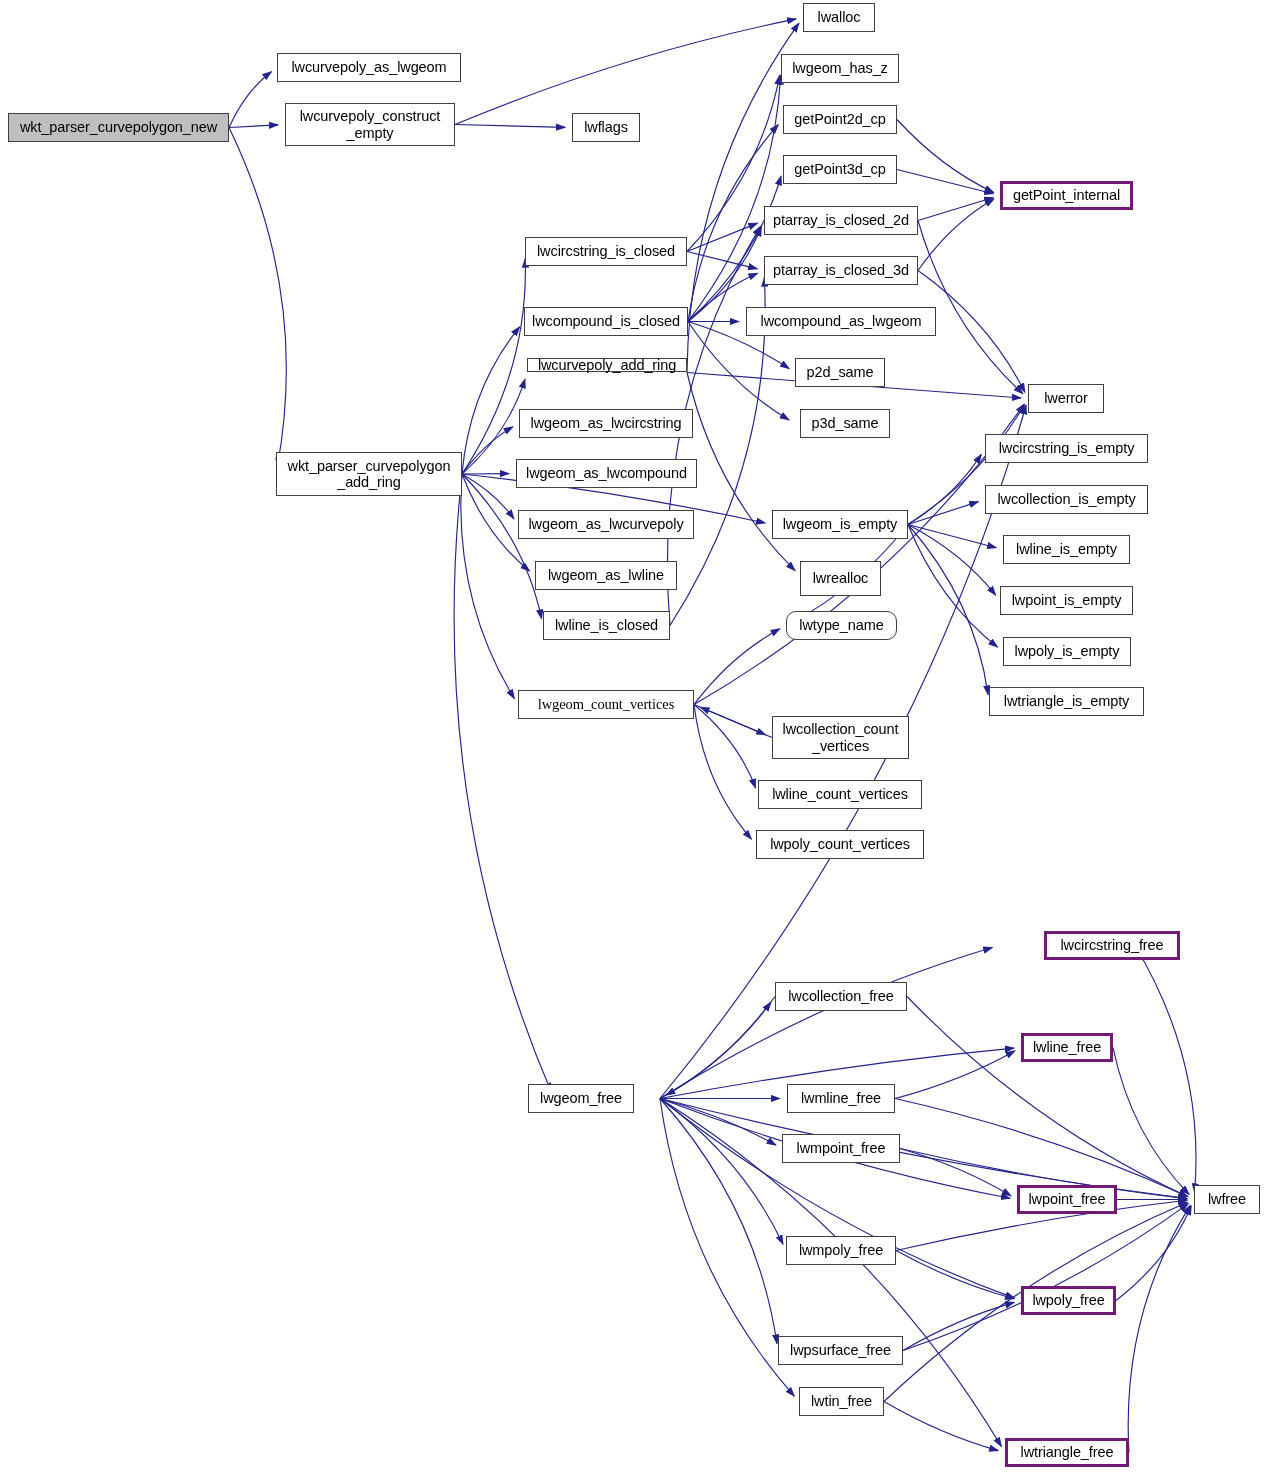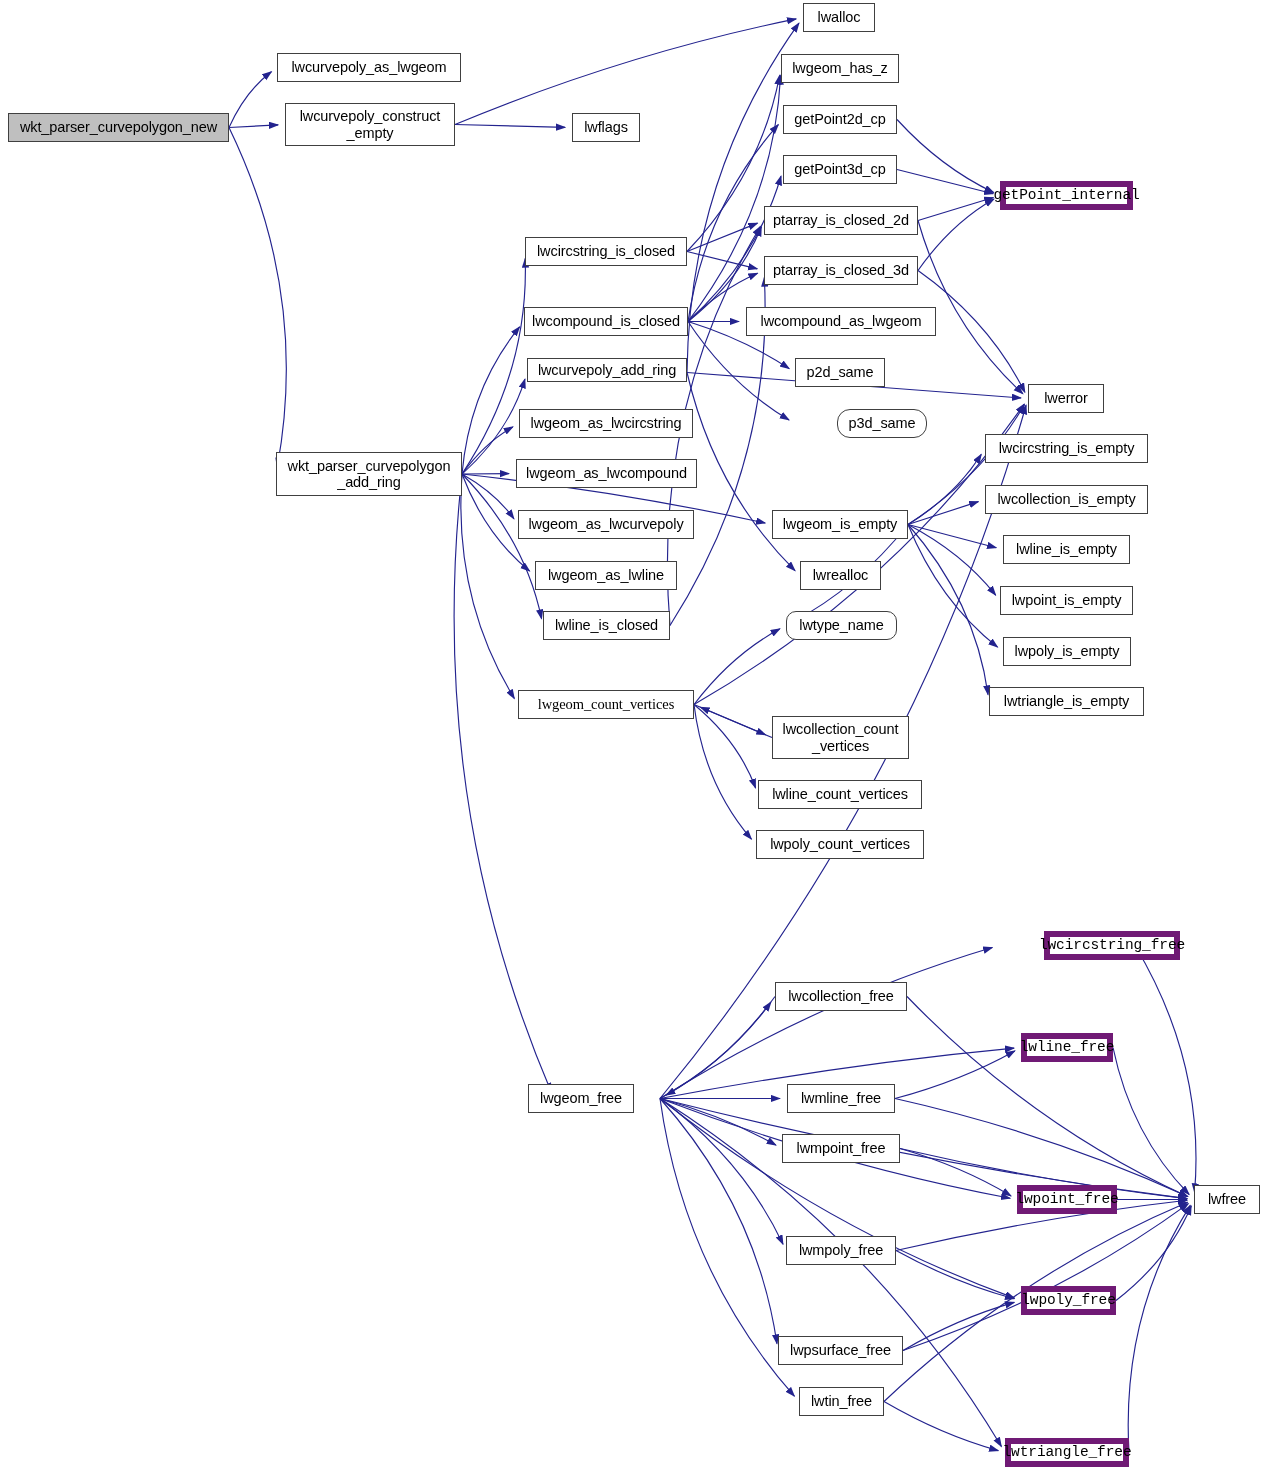--- a/index.html
+++ b/index.html
@@ -18,21 +18,21 @@
     text-align:center;
     background:#ffffff;
     border:1px solid #404040;
     color:#000000;
     font-size:14.5px;
     line-height:1.12;
     letter-spacing:-0.1px;
     white-space:pre-line;
     z-index:5;
   }
-  .node.red{border:6px solid #701a75;font-family:Liberation Mono, monospace;}
+  .node.red{border:3px solid #701a75;}
   .node.current{background:#bfbfbf;border:1px solid #404040;}
 </style>
 </head>
 <body>
 
 <div id="canvas">
   <svg id="edges" xmlns="http://www.w3.org/2000/svg">
     <defs>
       <marker id="ah" markerWidth="9" markerHeight="9" refX="8" refY="3.2" orient="auto" markerUnits="strokeWidth">
         <path d="M0,0 L9,3.2 L0,6.4 z" fill="#23238e"></path>
@@ -132,39 +132,39 @@
       <div class="node" style="left: 803px; top: 3px; width: 72px; height: 29px;">lwalloc</div>
       <div class="node" style="left: 781px; top: 54px; width: 118px; height: 29px;">lwgeom_has_z</div>
       <div class="node" style="left: 783px; top: 105px; width: 114px; height: 29px;">getPoint2d_cp</div>
       <div class="node" style="left: 783px; top: 155px; width: 114px; height: 29px;">getPoint3d_cp</div>
       <div class="node" style="left: 764px; top: 206px; width: 154px; height: 29px;">ptarray_is_closed_2d</div>
       <div class="node" style="left: 764px; top: 256px; width: 154px; height: 29px;">ptarray_is_closed_3d</div>
       <div class="node red" style="left: 1000px; top: 181px; width: 133px; height: 29px;">getPoint_internal</div>
       <div class="node" style="left: 525px; top: 237px; width: 162px; height: 29px;">lwcircstring_is_closed</div>
       <div class="node" style="left: 524px; top: 307px; width: 164px; height: 29px;">lwcompound_is_closed</div>
       <div class="node" style="left: 746px; top: 307px; width: 190px; height: 29px;">lwcompound_as_lwgeom</div>
-      <div class="node" style="left: 527px; top: 358px; width: 160px; height: 24px;">lwcurvepoly_add_ring</div>
+      <div class="node" style="left: 527px; top: 358px; width: 160px; height: 14px;">lwcurvepoly_add_ring</div>
       <div class="node" style="left: 795px; top: 358px; width: 90px; height: 29px;">p2d_same</div>
-      <div class="node" style="left: 837px; top: 409px; width: 90px; height: 29px; border-radius: 13px;">p3d_same</div>
+      <div class="node" style="left: 800px; top: 409px; width: 90px; height: 29px;">p3d_same</div>
       <div class="node" style="left: 519px; top: 409px; width: 174px; height: 29px;">lwgeom_as_lwcircstring</div>
       <div class="node" style="left: 516px; top: 459px; width: 181px; height: 29px;">lwgeom_as_lwcompound</div>
       <div class="node" style="left: 518px; top: 510px; width: 176px; height: 29px;">lwgeom_as_lwcurvepoly</div>
       <div class="node" style="left: 535px; top: 561px; width: 142px; height: 29px;">lwgeom_as_lwline</div>
       <div class="node" style="left: 543px; top: 611px; width: 127px; height: 29px;">lwline_is_closed</div>
       <div class="node" style="left: 276px; top: 452px; width: 186px; height: 44px;">wkt_parser_curvepolygon
 _add_ring</div>
       <div class="node" style="left: 1028px; top: 384px; width: 76px; height: 29px;">lwerror</div>
       <div class="node" style="left: 985px; top: 434px; width: 163px; height: 29px;">lwcircstring_is_empty</div>
       <div class="node" style="left: 985px; top: 485px; width: 163px; height: 29px;">lwcollection_is_empty</div>
       <div class="node" style="left: 1003px; top: 535px; width: 127px; height: 29px;">lwline_is_empty</div>
       <div class="node" style="left: 1000px; top: 586px; width: 133px; height: 29px;">lwpoint_is_empty</div>
       <div class="node" style="left: 1003px; top: 637px; width: 128px; height: 29px;">lwpoly_is_empty</div>
       <div class="node" style="left: 989px; top: 687px; width: 155px; height: 29px;">lwtriangle_is_empty</div>
       <div class="node" style="left: 772px; top: 510px; width: 136px; height: 29px;">lwgeom_is_empty</div>
-      <div class="node" style="left: 800px; top: 561px; width: 81px; height: 29px;">lwrealloc</div>
+      <div class="node" style="left: 800px; top: 561px; width: 81px; height: 35px;">lwrealloc</div>
       <div class="node" style="left: 786px; top: 611px; width: 111px; height: 29px; border-radius: 10px;">lwtype_name</div>
       <div class="node" style="left: 518px; top: 690px; width: 176px; height: 29px; font-family: Liberation Serif, serif;">lwgeom_count_vertices</div>
       <div class="node" style="left: 772px; top: 716px; width: 137px; height: 43px;">lwcollection_count
 _vertices</div>
       <div class="node" style="left: 758px; top: 780px; width: 164px; height: 29px;">lwline_count_vertices</div>
       <div class="node" style="left: 756px; top: 830px; width: 168px; height: 29px; text-align: center;">lwpoly_count_vertices</div>
       <div class="node" style="left: 528px; top: 1084px; width: 106px; height: 29px;">lwgeom_free</div>
       <div class="node red" style="left: 999px; top: 931px; width: 136px; height: 29px; margin-left: 45px;">lwcircstring_free</div>
       <div class="node" style="left: 775px; top: 982px; width: 132px; height: 29px;">lwcollection_free</div>
       <div class="node red" style="left: 1021px; top: 1033px; width: 92px; height: 29px;">lwline_free</div>

